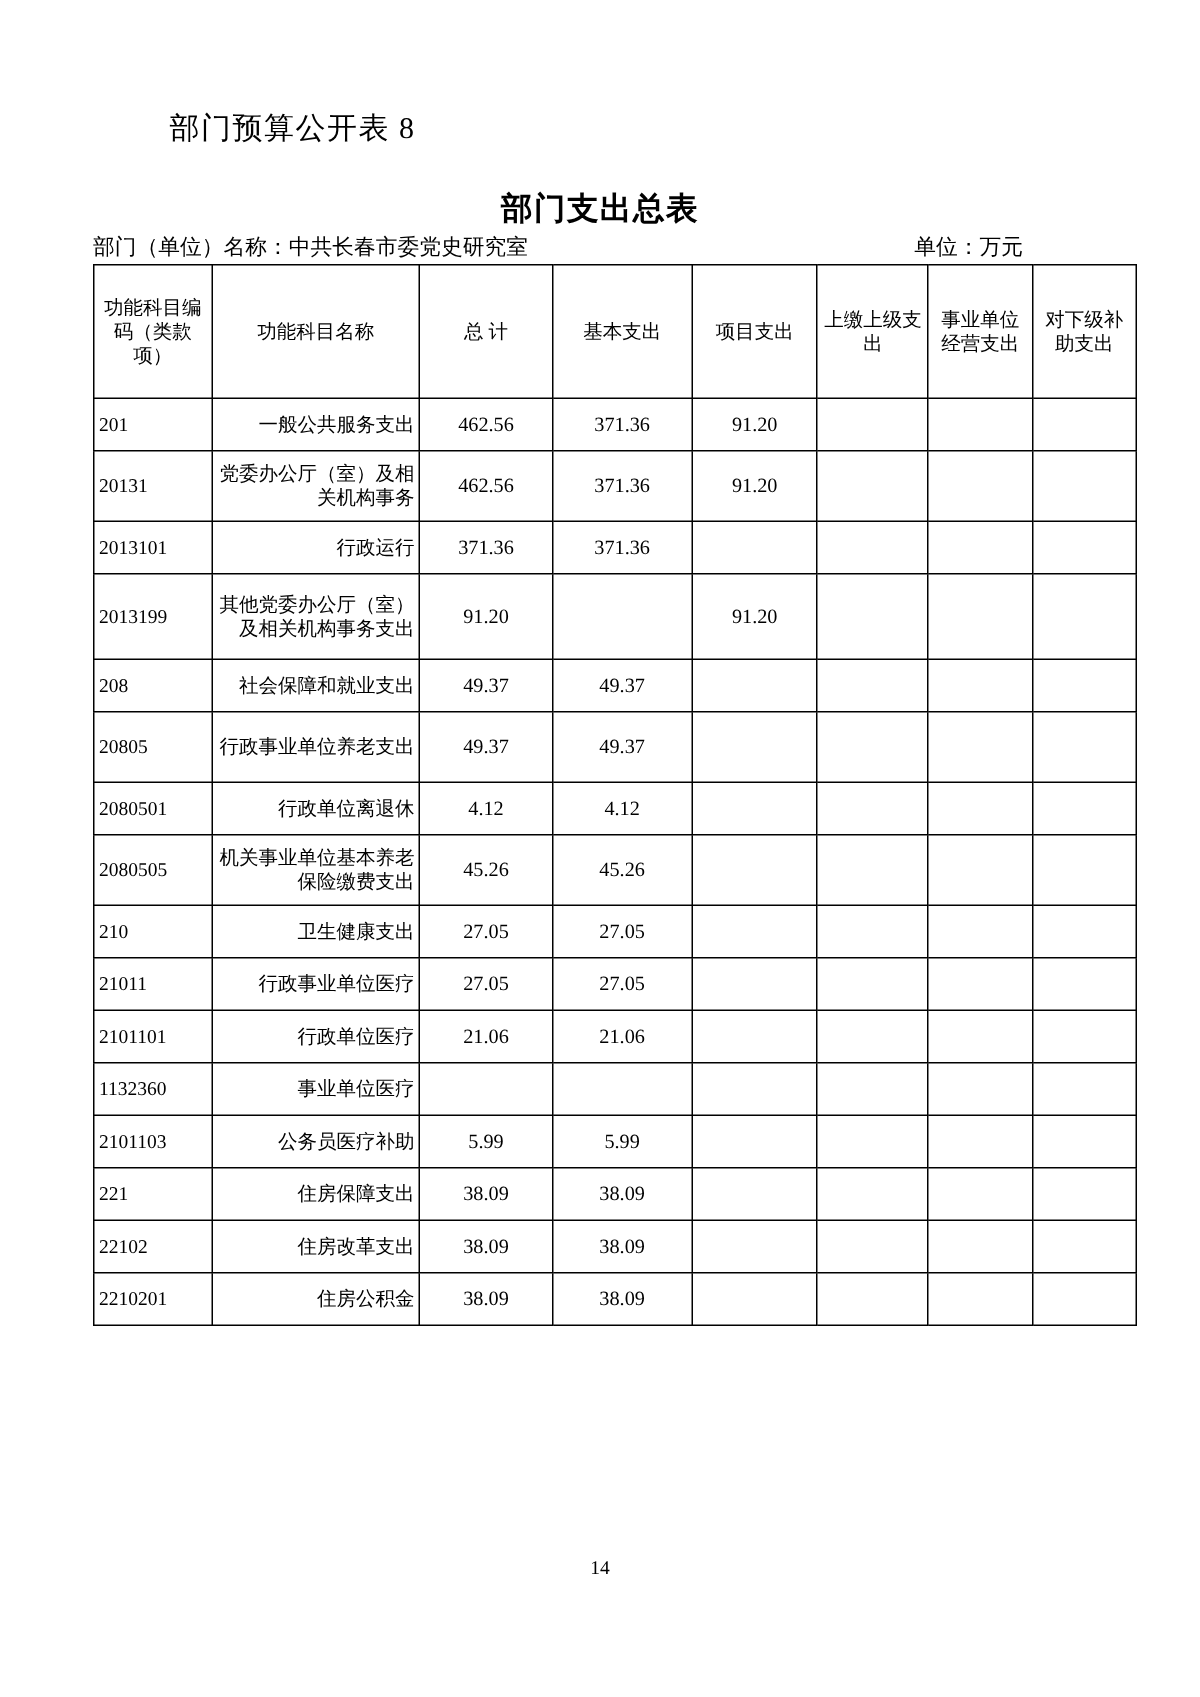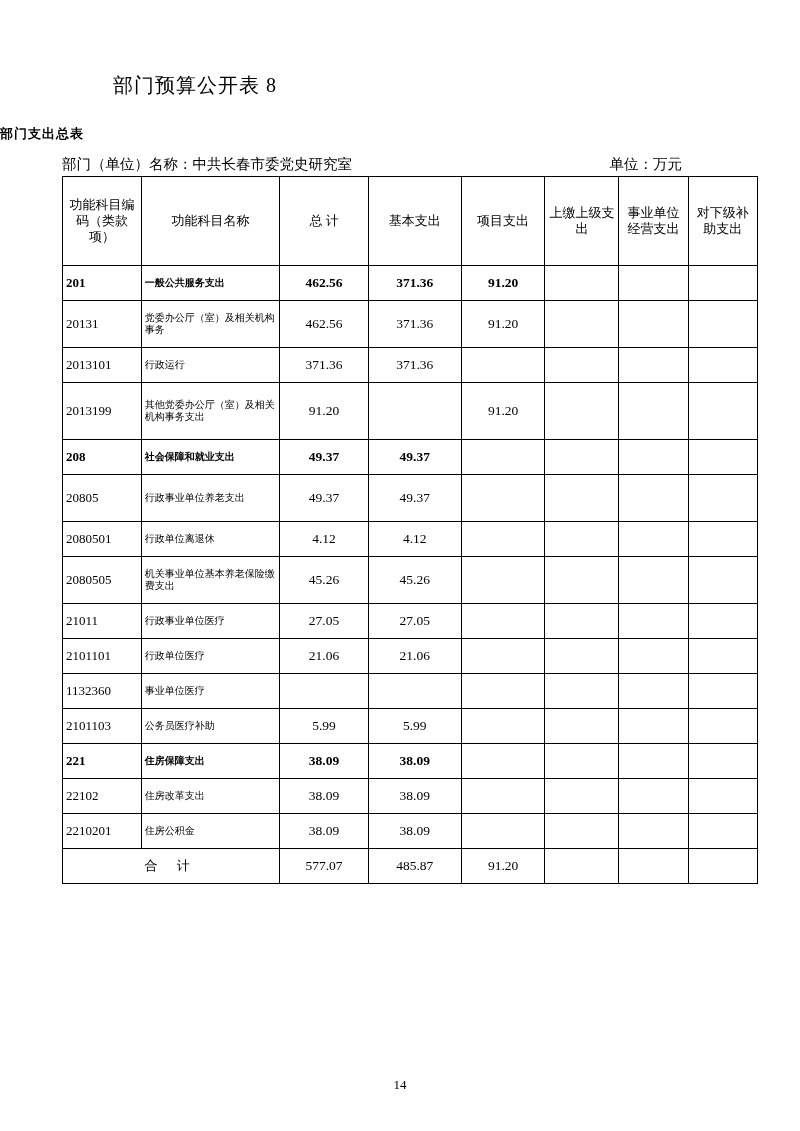--- a/index.html
+++ b/index.html
@@ -25,22 +25,22 @@
     left: 113px;
     top: 72px;
     font-size: 20px;
     letter-spacing: 1px;
   }
   .doc-title {
     position: absolute;
     left: 0;
     right: 0;
     top: 125px;
-    text-align: left;
-    font-size: 13px;
+    text-align: center;
+    font-size: 21px;
     font-weight: bold;
     letter-spacing: 1px;
   }
   .subhead {
     position: absolute;
     left: 62px;
     top: 155px;
     width: 620px;
     font-size: 14.5px;
     display: flex;
@@ -80,32 +80,32 @@
   col.c5 { width: 62px; }
   col.c6 { width: 58px; }
   col.c7 { width: 58px; }
 
   td.code {
     text-align: left;
     padding-left: 3px;
     font-size: 13px;
   }
   td.name {
-    text-align: left;
+    text-align: right;
     padding-left: 4px;
-    font-size: 10px;
+    font-size: 13px;
   }
   td.num {
     text-align: center;
     font-size: 13.5px;
   }
   tr.level1 td.code,
   tr.level1 td.name,
   tr.level1 td.num {
-    font-weight: bold;
+    font-weight: normal;
     margin-left: 24px;
   }
   tr.total td {
     font-weight: normal;
   }
   td.total-label {
     text-align: center;
     letter-spacing: 8px;
     padding-left: 10px;
   }
@@ -113,21 +113,20 @@
   td.h-md { height: 42px; border-radius: 21px; }
   td.h-xl { height: 52px; margin-top: 25px; }
 
   .page-number {
     position: absolute;
     left: 0;
     right: 0;
     top: 1037px;
     text-align: center;
     font-size: 13px;
-    margin-top: 40px;
   }
 </style>
 </head>
 <body>
 
 <div class="page">
 
   <div class="doc-header">部门预算公开表 8</div>
 
   <div class="doc-title">部门支出总表</div>
@@ -243,20 +242,30 @@
         <td class="code h-md">2080505</td>
         <td class="name">机关事业单位基本养老保险缴费支出</td>
         <td class="num">45.26</td>
         <td class="num">45.26</td>
         <td class="num"></td>
         <td class="num"></td>
         <td class="num"></td>
         <td class="num"></td>
       </tr>
 
+      <tr class="level1">
+        <td class="code h-lg">210</td>
+        <td class="name">卫生健康支出</td>
+        <td class="num">27.05</td>
+        <td class="num">27.05</td>
+        <td class="num"></td>
+        <td class="num"></td>
+        <td class="num"></td>
+        <td class="num"></td>
+      </tr>
 
       <tr class="level2">
         <td class="code h-lg">21011</td>
         <td class="name">行政事业单位医疗</td>
         <td class="num">27.05</td>
         <td class="num">27.05</td>
         <td class="num"></td>
         <td class="num"></td>
         <td class="num"></td>
         <td class="num"></td>
@@ -321,28 +330,19 @@
         <td class="code h-lg">2210201</td>
         <td class="name">住房公积金</td>
         <td class="num">38.09</td>
         <td class="num">38.09</td>
         <td class="num"></td>
         <td class="num"></td>
         <td class="num"></td>
         <td class="num"></td>
       </tr>
 
-      <tr class="total">
-        <td class="total-label h-lg" colspan="2">合 计</td>
-        <td class="num">577.07</td>
-        <td class="num">485.87</td>
-        <td class="num">91.20</td>
-        <td class="num"></td>
-        <td class="num"></td>
-        <td class="num"></td>
-      </tr>
 
     </tbody>
   </table>
 
   <div class="page-number">14</div>
 
 </div>
 
 </body></html>

